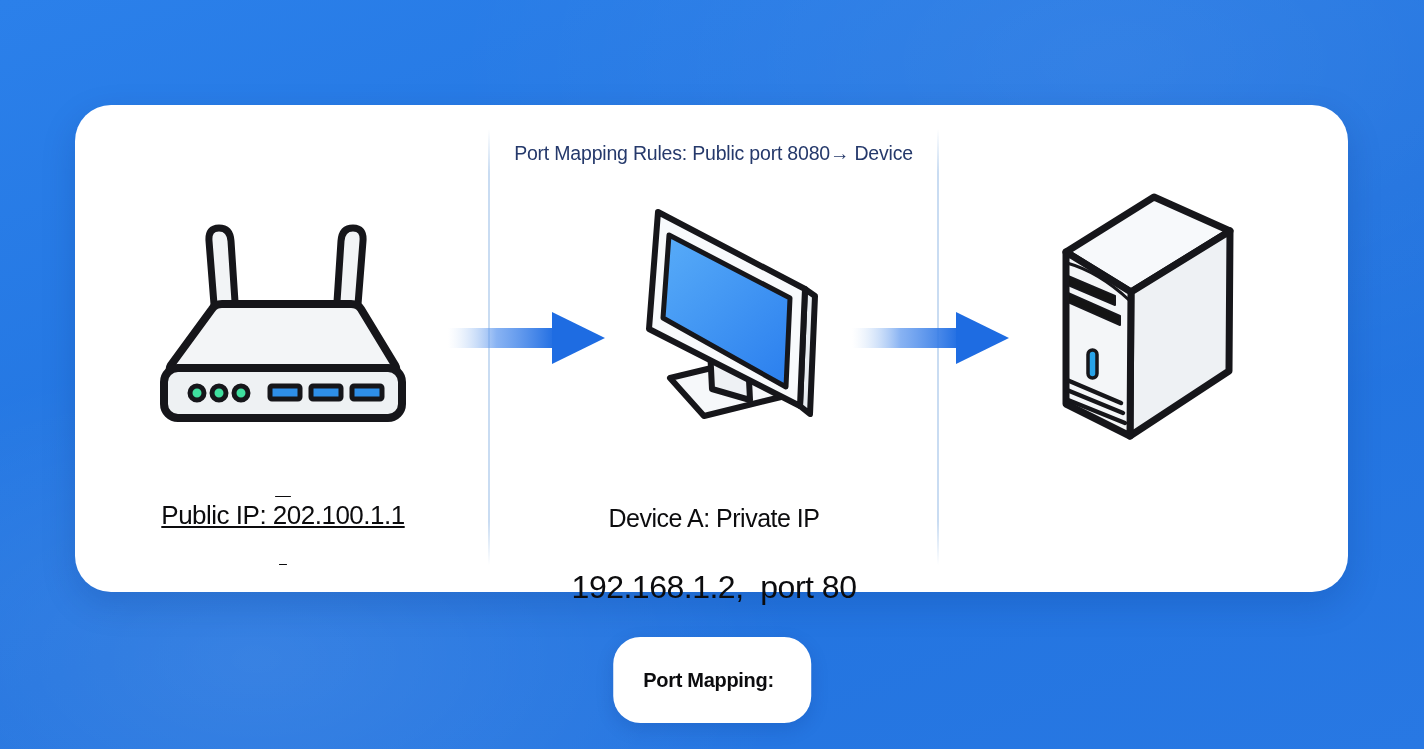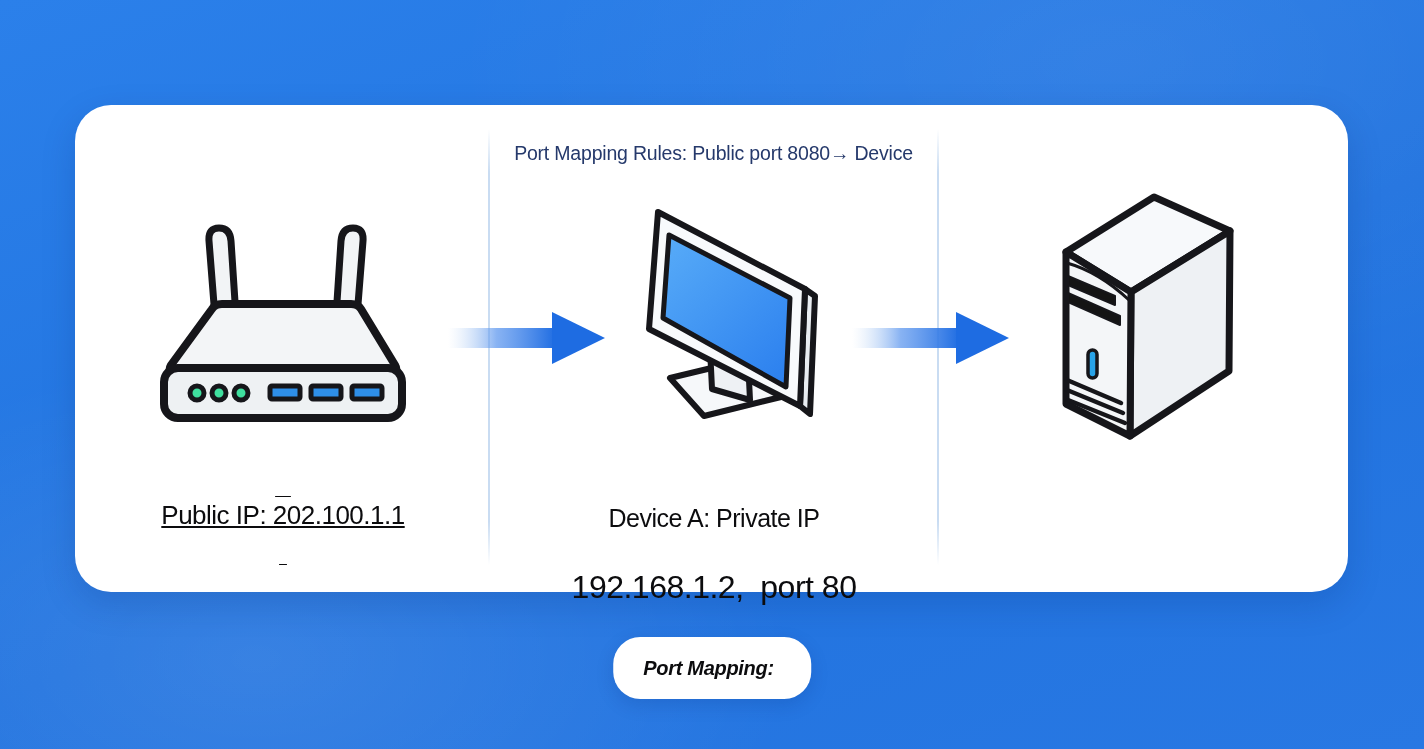--- a/index.html
+++ b/index.html
@@ -45,24 +45,24 @@
     font-weight:500; letter-spacing:-0.5px; white-space:pre;
   }
   .node-label .l1 { font-size:25px; line-height:32px; }
   .node-label .l1-solo { font-size:26px; line-height:32px; }
   .node-label .l2 { font-size:32px; line-height:34px; }
   .label-1 { left:103px; top:463px; width:360px;text-decoration:underline; }
   .label-2 { left:534px; top:466px; width:360px; }
   .label-3 { left:964px; top:474px; width:362px; }
   .pill {
     position:absolute; left:50%; top:637px; transform:translateX(-50%);
-    height:54px; padding:4px 30px; border-radius:27px; background:#ffffff;
+    height:54px; padding:16px 30px; border-radius:27px; background:#ffffff;
     display:flex; align-items:center; justify-content:center; white-space:pre;
     box-shadow:0 6px 18px rgba(0,40,110,0.16);
-    font-size:20px; letter-spacing:-0.3px;font-style:italic;
+    font-size:20px; letter-spacing:-0.3px;
   }
   .pill .lead { font-weight:700; color:#0c0c0e; margin-right:7px; }
   .pill .rest { font-weight:400; color:var(--caption-text,#2a3c63); }
   .outline { stroke:#16161a; stroke-linejoin:round; stroke-linecap:round; }
   .led  { fill:var(--led-green,#3fdf9e); }
   .port { fill:var(--port-blue,#2e8fe9); }
   .arrow-head { fill:var(--arrow-blue,#1e6ce2); }
 </style>
 </head>
 <body>

